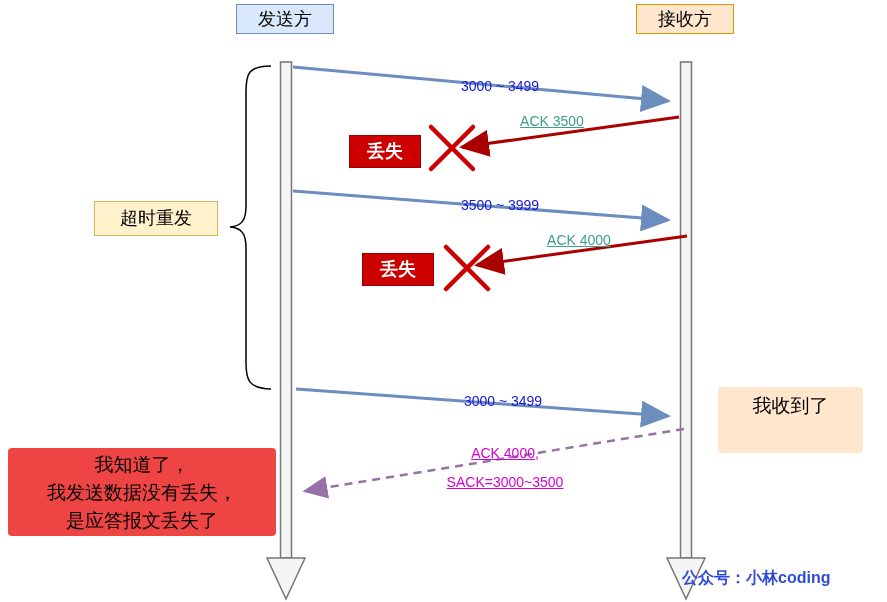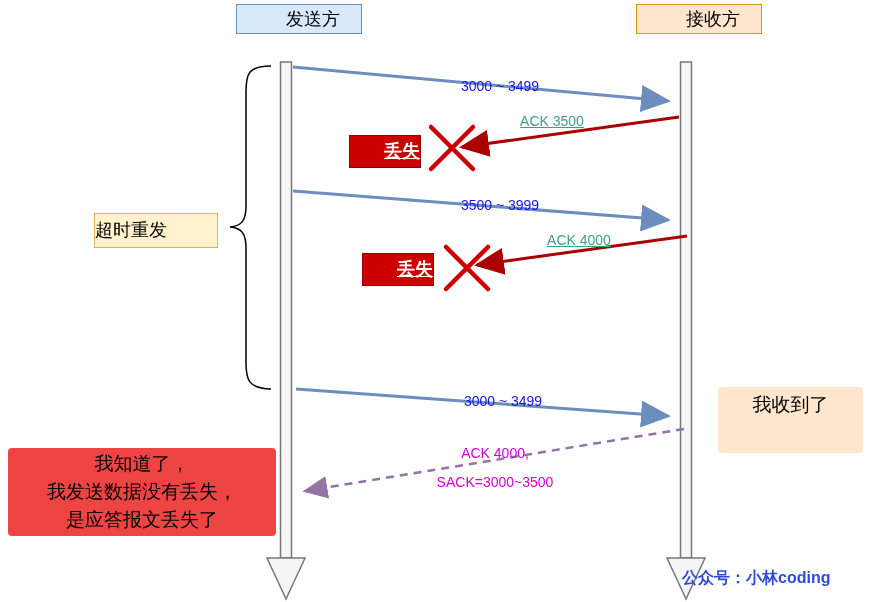--- a/index.html
+++ b/index.html
@@ -1,28 +1,28 @@
 <!DOCTYPE html>
 <html><head>
 <meta charset="utf-8">
 <style>
   html,body{margin:0;padding:0;background:#fff;font-family:"Liberation Sans","DejaVu Sans",sans-serif;}
   .canvas{position:relative;width:887px;height:602px;background:#fff;overflow:hidden;}
-  .actor-box{position:absolute;height:28px;line-height:28px;text-align:center;font-size:18px;color:#000;padding-left:28px;}
+  .actor-box{position:absolute;height:28px;line-height:28px;text-align:center;font-size:18px;color:#000;}
   .actor-sender{left:236px;top:4px;width:96px;background:#dae8fc;border:1px solid #6c8ebf;}
   .actor-receiver{left:636px;top:4px;width:96px;background:#ffe6cc;border:1px solid #d79b00;}
   .lbl{position:absolute;font-size:14px;text-align:center;white-space:nowrap;}
   .seg-lbl{color:#1515e0;}
   .ack-lbl{color:#3d9e8c;text-decoration:underline;}
   .sack-lbl{color:#d400d4;line-height:29px;}
-  .lost-badge{position:absolute;width:70px;height:31px;line-height:31px;text-align:right;
-    background:#cc0000;border:1px solid #990000;color:#fff;font-size:18px;font-weight:bold;text-decoration:underline;}
-  .timeout-box{position:absolute;left:94px;top:213px;width:122px;height:33px;line-height:33px;
-    background:#fff2cc;border:1px solid #d6b656;font-size:18px;color:#000;}
-  .note{position:absolute;text-align:center;color:#000;border-radius:4px;font-family:Liberation Mono, monospace;}
+  .lost-badge{position:absolute;width:70px;height:31px;line-height:31px;text-align:center;
+    background:#cc0000;border:1px solid #990000;color:#fff;font-size:18px;font-weight:bold;}
+  .timeout-box{position:absolute;left:94px;top:201px;width:122px;height:33px;line-height:33px;
+    text-align:center;background:#fff2cc;border:1px solid #d6b656;font-size:18px;color:#000;}
+  .note{position:absolute;text-align:center;color:#000;border-radius:4px;}
   .note-receiver{left:718px;top:387px;width:145px;height:66px;background:#ffe6cc;
     font-size:19px;line-height:30px;padding-top:4px;box-sizing:border-box;}
   .note-sender{left:8px;top:448px;width:268px;height:88px;background:#ef4444;
     font-size:19px;line-height:28px;padding-top:3px;box-sizing:border-box;}
   .watermark{position:absolute;left:682px;top:568px;width:200px;font-size:16px;
     font-weight:700;color:#2f4bd6;white-space:nowrap;}
   svg{position:absolute;left:0;top:0;}
 </style>
 </head>
 <body>
@@ -76,21 +76,21 @@
 
   <div class="actor-box actor-sender">发送方</div>
   <div class="actor-box actor-receiver">接收方</div>
 
   <div class="lbl seg-lbl" style="left:415px;top:78px;width:170px;">3000 ~ 3499</div>
   <div class="lbl ack-lbl" style="left:487px;top:113px;width:130px;">ACK 3500</div>
   <div class="lbl seg-lbl" style="left:415px;top:197px;width:170px;">3500 ~ 3999</div>
   <div class="lbl ack-lbl" style="left:514px;top:232px;width:130px;">ACK 4000</div>
   <div class="lbl seg-lbl" style="left:418px;top:393px;width:170px;">3000 ~ 3499</div>
 
-  <div class="lbl sack-lbl" style="left:375px;top:439px;width:240px;">
+  <div class="lbl sack-lbl" style="left:385px;top:439px;width:240px;text-decoration:underline;">
     <div>ACK 4000,</div>
     <div>SACK=3000~3500</div>
   </div>
 
   <div class="lost-badge" style="left:349px;top:135px;">丢失</div>
   <div class="lost-badge" style="left:362px;top:253px;">丢失</div>
 
   <div class="timeout-box">超时重发</div>
 
   <div class="note note-receiver">

